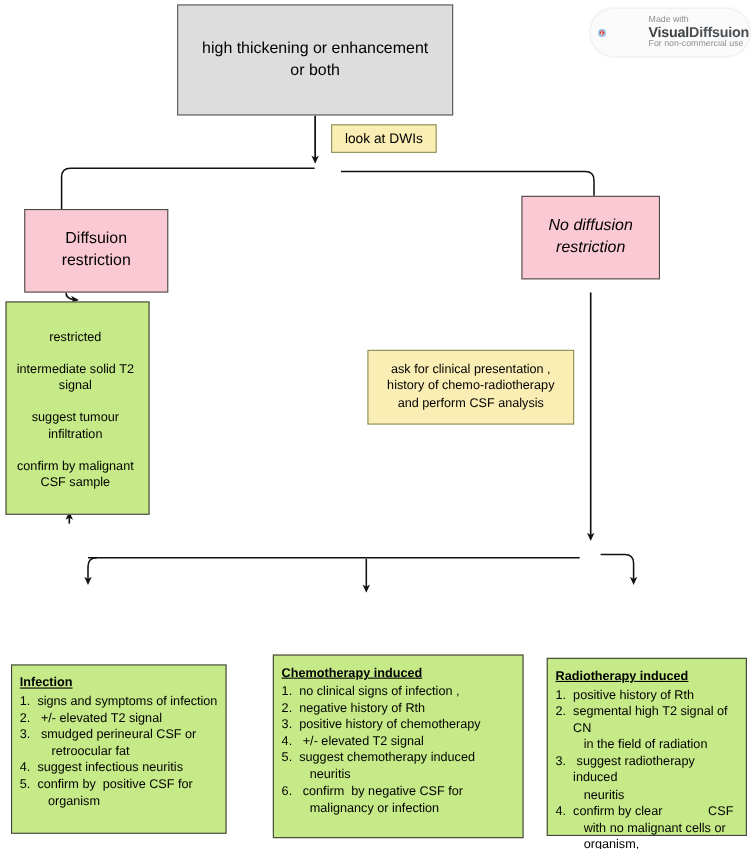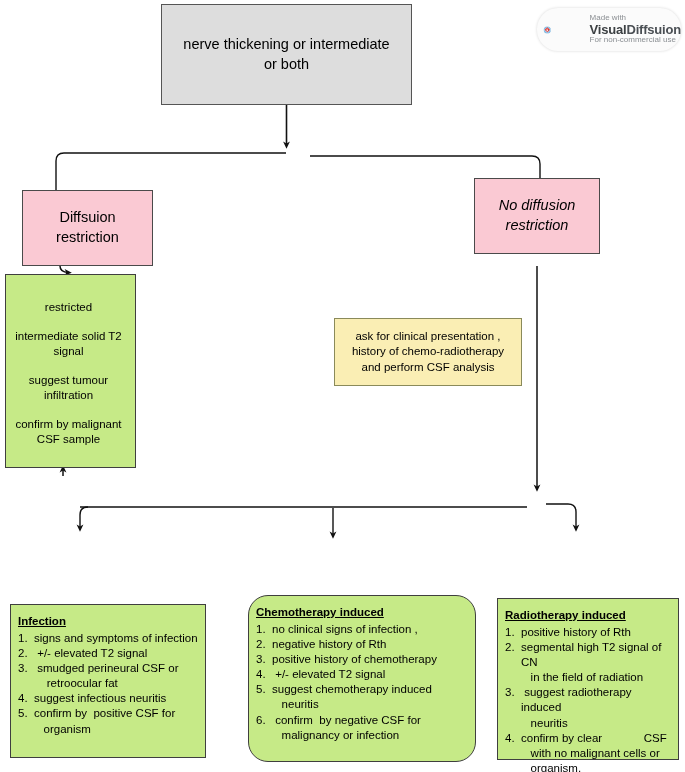--- a/index.html
+++ b/index.html
@@ -61,21 +61,21 @@
   }
 
   
   #node-mri        { left: 161px; top: 4px;   width: 251px; height: 101px; font-size: 14.5px; }
   #node-dwi        { left: 301px; top: 113px; width: 96px;  height: 26px;  font-size: 12.5px; }
   #node-diffusion  { left: 22px;   top: 190px; width: 131px; height: 76px;  font-size: 14.5px; }
   #node-nodiff     { left: 474px; top: 178px; width: 126px; height: 76px;  font-size: 14.5px; font-style: italic; }
   #node-restricted { left: 5px;   top: 274px; width: 131px; height: 194px; font-size: 11.5px; }
   #node-askclin    { left: 334px; top: 318px; width: 188px; height: 68px;  font-size: 11.5px; }
   #node-infection  { left: 10px;  top: 604px; width: 196px; height: 154px; font-size: 11.5px; }
-  #node-chemo      { left: 248px; top: 595px; width: 228px; height: 167px; font-size: 11.5px; border-radius: 20px; }
+  #node-chemo      { left: 248px; top: 595px; width: 228px; height: 167px; font-size: 11.5px; }
   #node-radio      { left: 497px; top: 598px; width: 182px; height: 162px; font-size: 11.5px; }
 
   .stacked-lines {
     width: 100%;
     padding: 6px 4px 0 0;
     box-sizing: border-box;
     display: flex;
     flex-direction: column;
     gap: 13px;
     align-items: center;
@@ -173,25 +173,28 @@
     <path d="M537,266 L537,488" stroke="#111111" stroke-width="1.5" fill="none" marker-end="url(#arrowhead)"></path>
 
     <path d="M527,507 L80,507" stroke="#111111" stroke-width="1.4" fill="none"></path>
     <path d="M88,507 Q80,507 80,515 L80,528" stroke="#111111" stroke-width="1.4" fill="none" marker-end="url(#arrowhead)"></path>
     <path d="M333,508 L333,535" stroke="#111111" stroke-width="1.4" fill="none" marker-end="url(#arrowhead)"></path>
     <path d="M546,504 L568,504 Q576,504 576,512 L576,528" stroke="#111111" stroke-width="1.4" fill="none" marker-end="url(#arrowhead)"></path>
   </svg>
 
   <div class="node grey" id="node-mri">
     <div>
-      <div>nerve thickening or intermediate</div>
+      <div>high thickening or enhancement</div>
       <div>or both</div>
     </div>
   </div>
 
+  <div class="node yellow" id="node-dwi">
+    <span>look at DWIs</span>
+  </div>
 
   <div class="node pink" id="node-diffusion">
     <div>
       <div>Diffsuion</div>
       <div>restriction</div>
     </div>
   </div>
 
   <div class="node pink" id="node-nodiff">
     <div>

